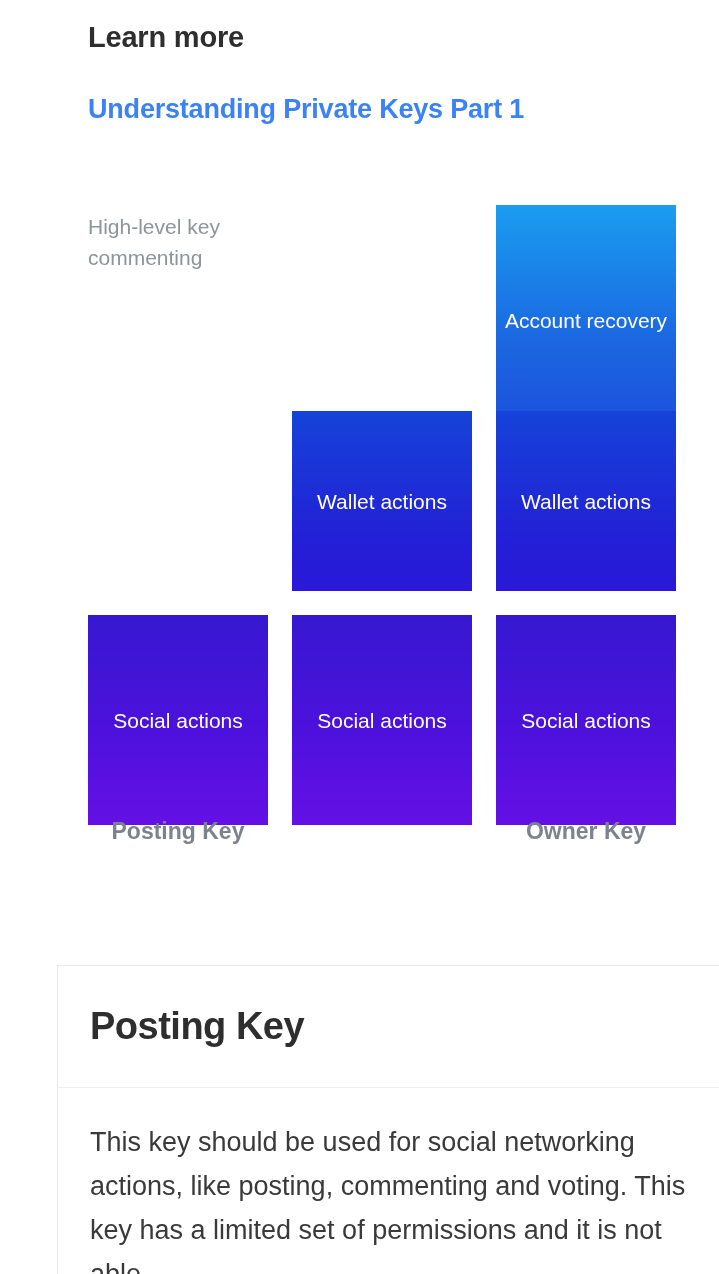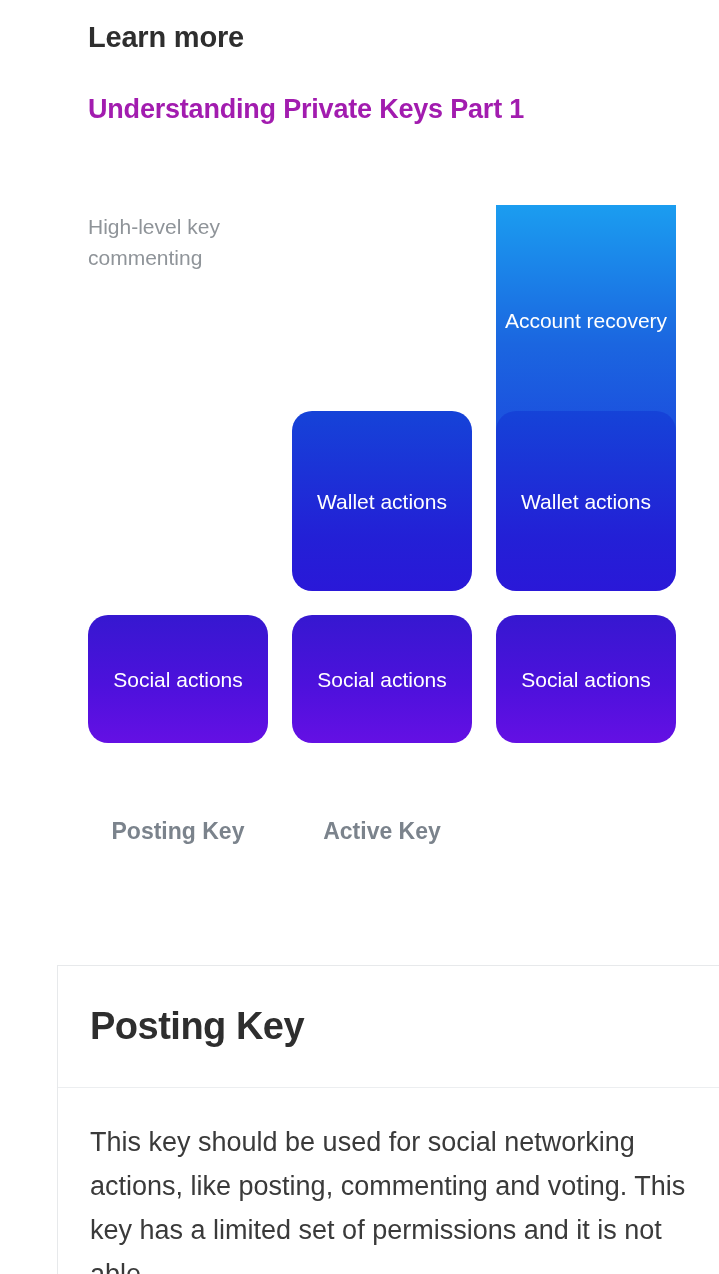--- a/index.html
+++ b/index.html
@@ -30,21 +30,21 @@
     color: #2e2e2e;
     letter-spacing: -0.2px;
   }
 
   .article-link {
     position: absolute;
     left: 52px;
     top: 94px;
     font-size: 27px;
     font-weight: bold;
-    color: #a21caf;
+    color: #3b82f6;
     letter-spacing: -0.2px;
     text-decoration: none;
     cursor: pointer;
   }
 
   
   .diagram {
     position: absolute;
     left: 0;
     top: 0;
@@ -76,22 +76,22 @@
 
   .cell-label { pointer-events: none; }
 
   
   .col-posting { left: 52px;  width: 180px; }
   .col-active  { left: 256px; width: 180px; }
   .col-owner   { left: 460px; width: 180px; }
 
   
   .row-recovery { top: 205px; height: 231px; }
-  .row-wallet   { top: 411px; height: 180px; border-radius: 20px; }
-  .row-social   { top: 615px; height: 128px; border-radius: 20px; }
+  .row-wallet   { top: 411px; height: 180px; }
+  .row-social   { top: 615px; height: 210px; }
 
   .grad-recovery { background: linear-gradient(180deg, #1b9df0 0%, #1b66e0 60%, #1c4ede 100%); }
   .grad-wallet   { background: linear-gradient(180deg, #1543d8 0%, #2320d6 70%, #2a18d8 100%); }
   .grad-social   { background: linear-gradient(180deg, #3618d0 0%, #4d11dc 55%, #6410e4 100%); }
 
   .key-label {
     position: absolute;
     top: 814px;
     height: 34px;
     display: flex;
@@ -170,21 +170,21 @@
 
     <div class="cell col-active row-social grad-social">
       <span class="cell-label">Social actions</span>
     </div>
 
     <div class="cell col-owner row-social grad-social">
       <span class="cell-label">Social actions</span>
     </div>
 
     <div class="key-label col-posting">Posting Key</div>
-    <div class="key-label col-active">Active Key</div>
+    <div class="key-label col-owner">Owner Key</div>
 
   </div>
 
   <div class="card">
     <div class="card-header">
       <div class="card-title">Posting Key</div>
     </div>
     <div class="card-body">
       <div class="card-text">This key should be used for social networking actions, like posting, commenting and voting. This key has a limited set of permissions and it is not able</div>
     </div>

